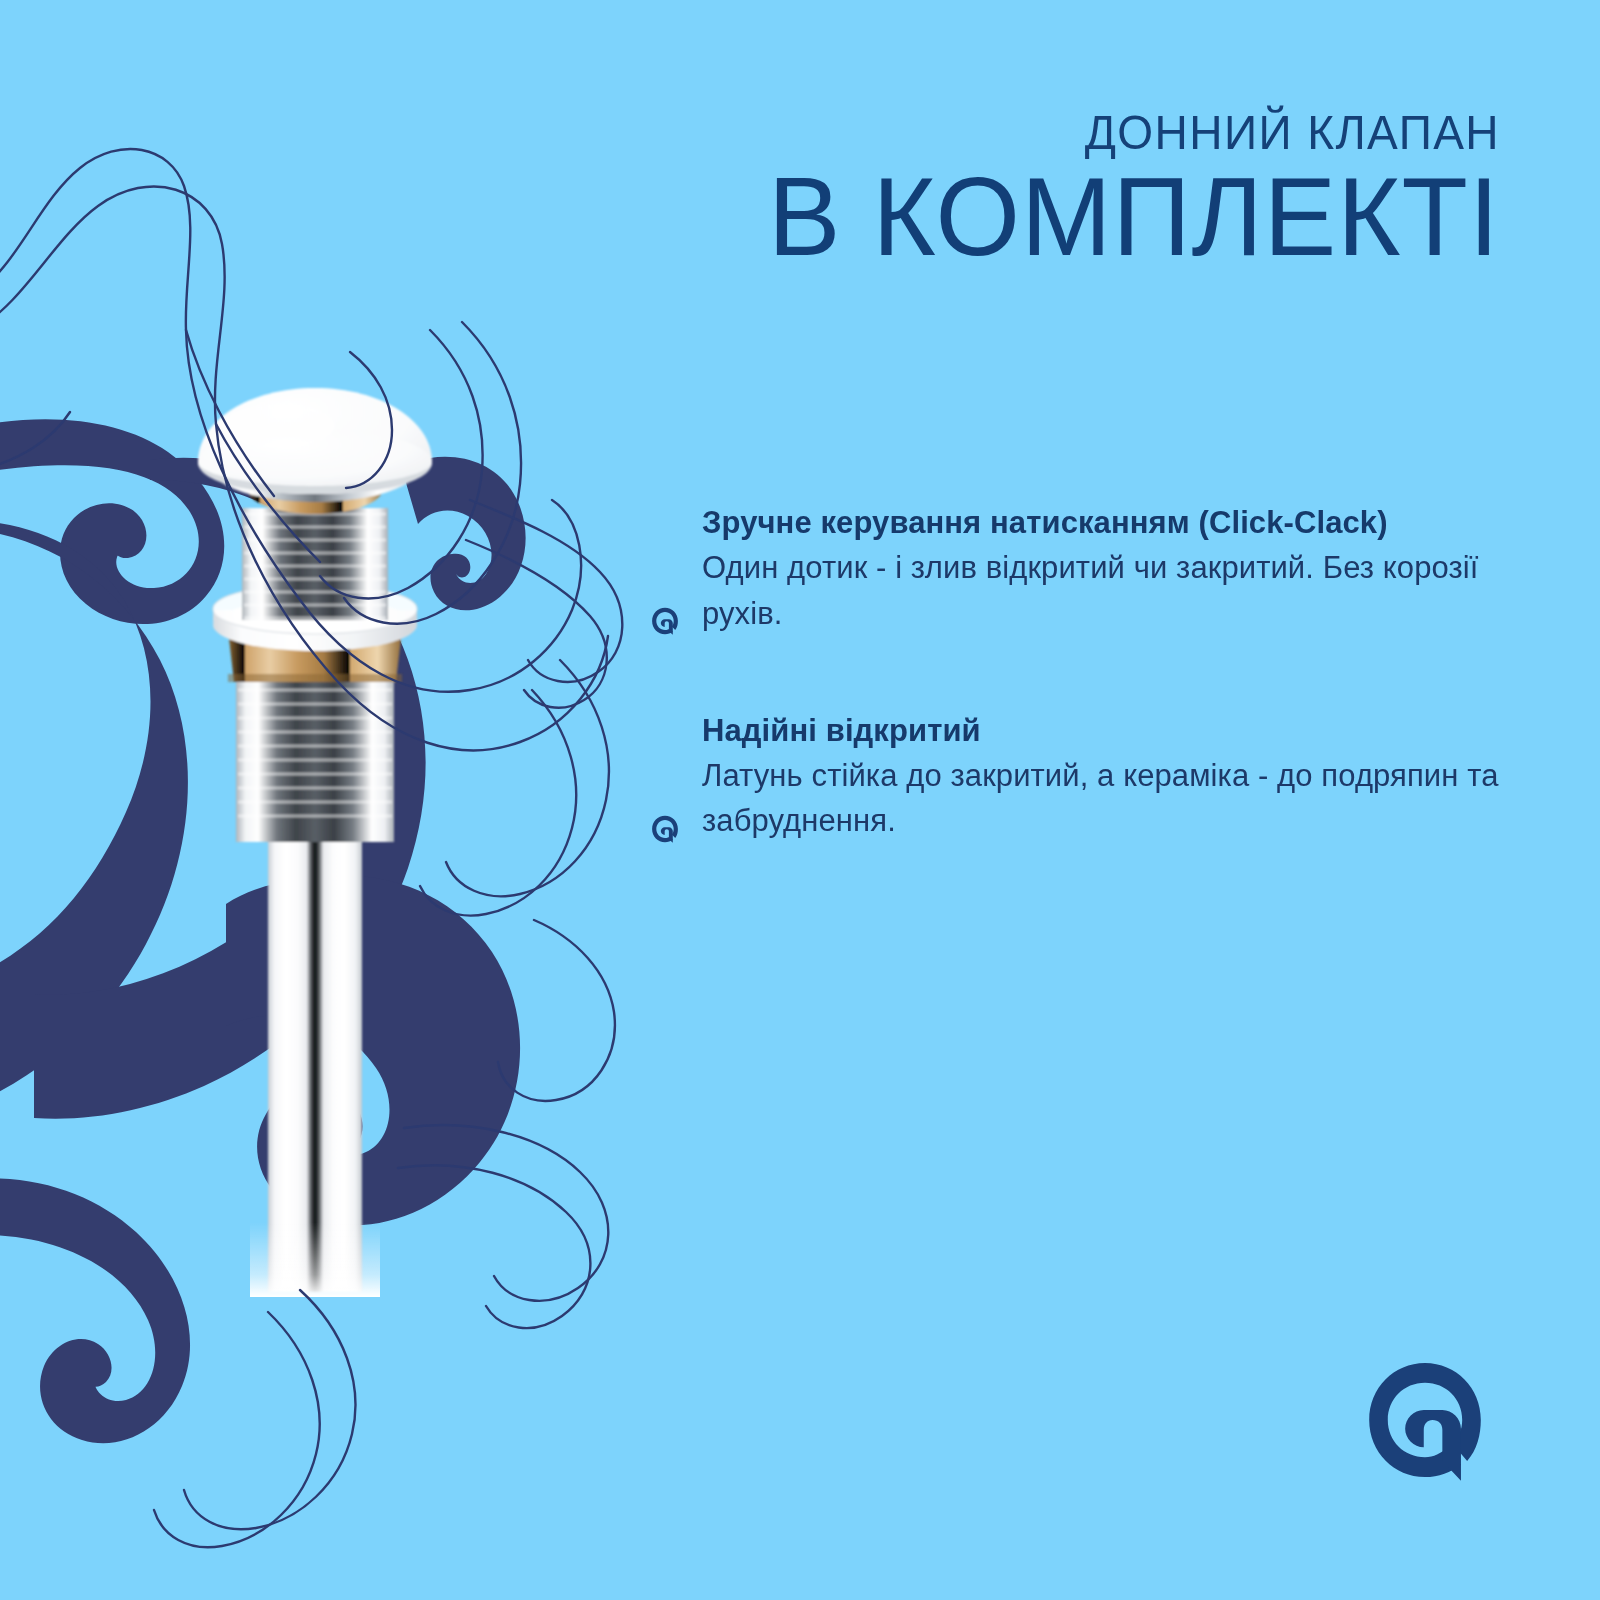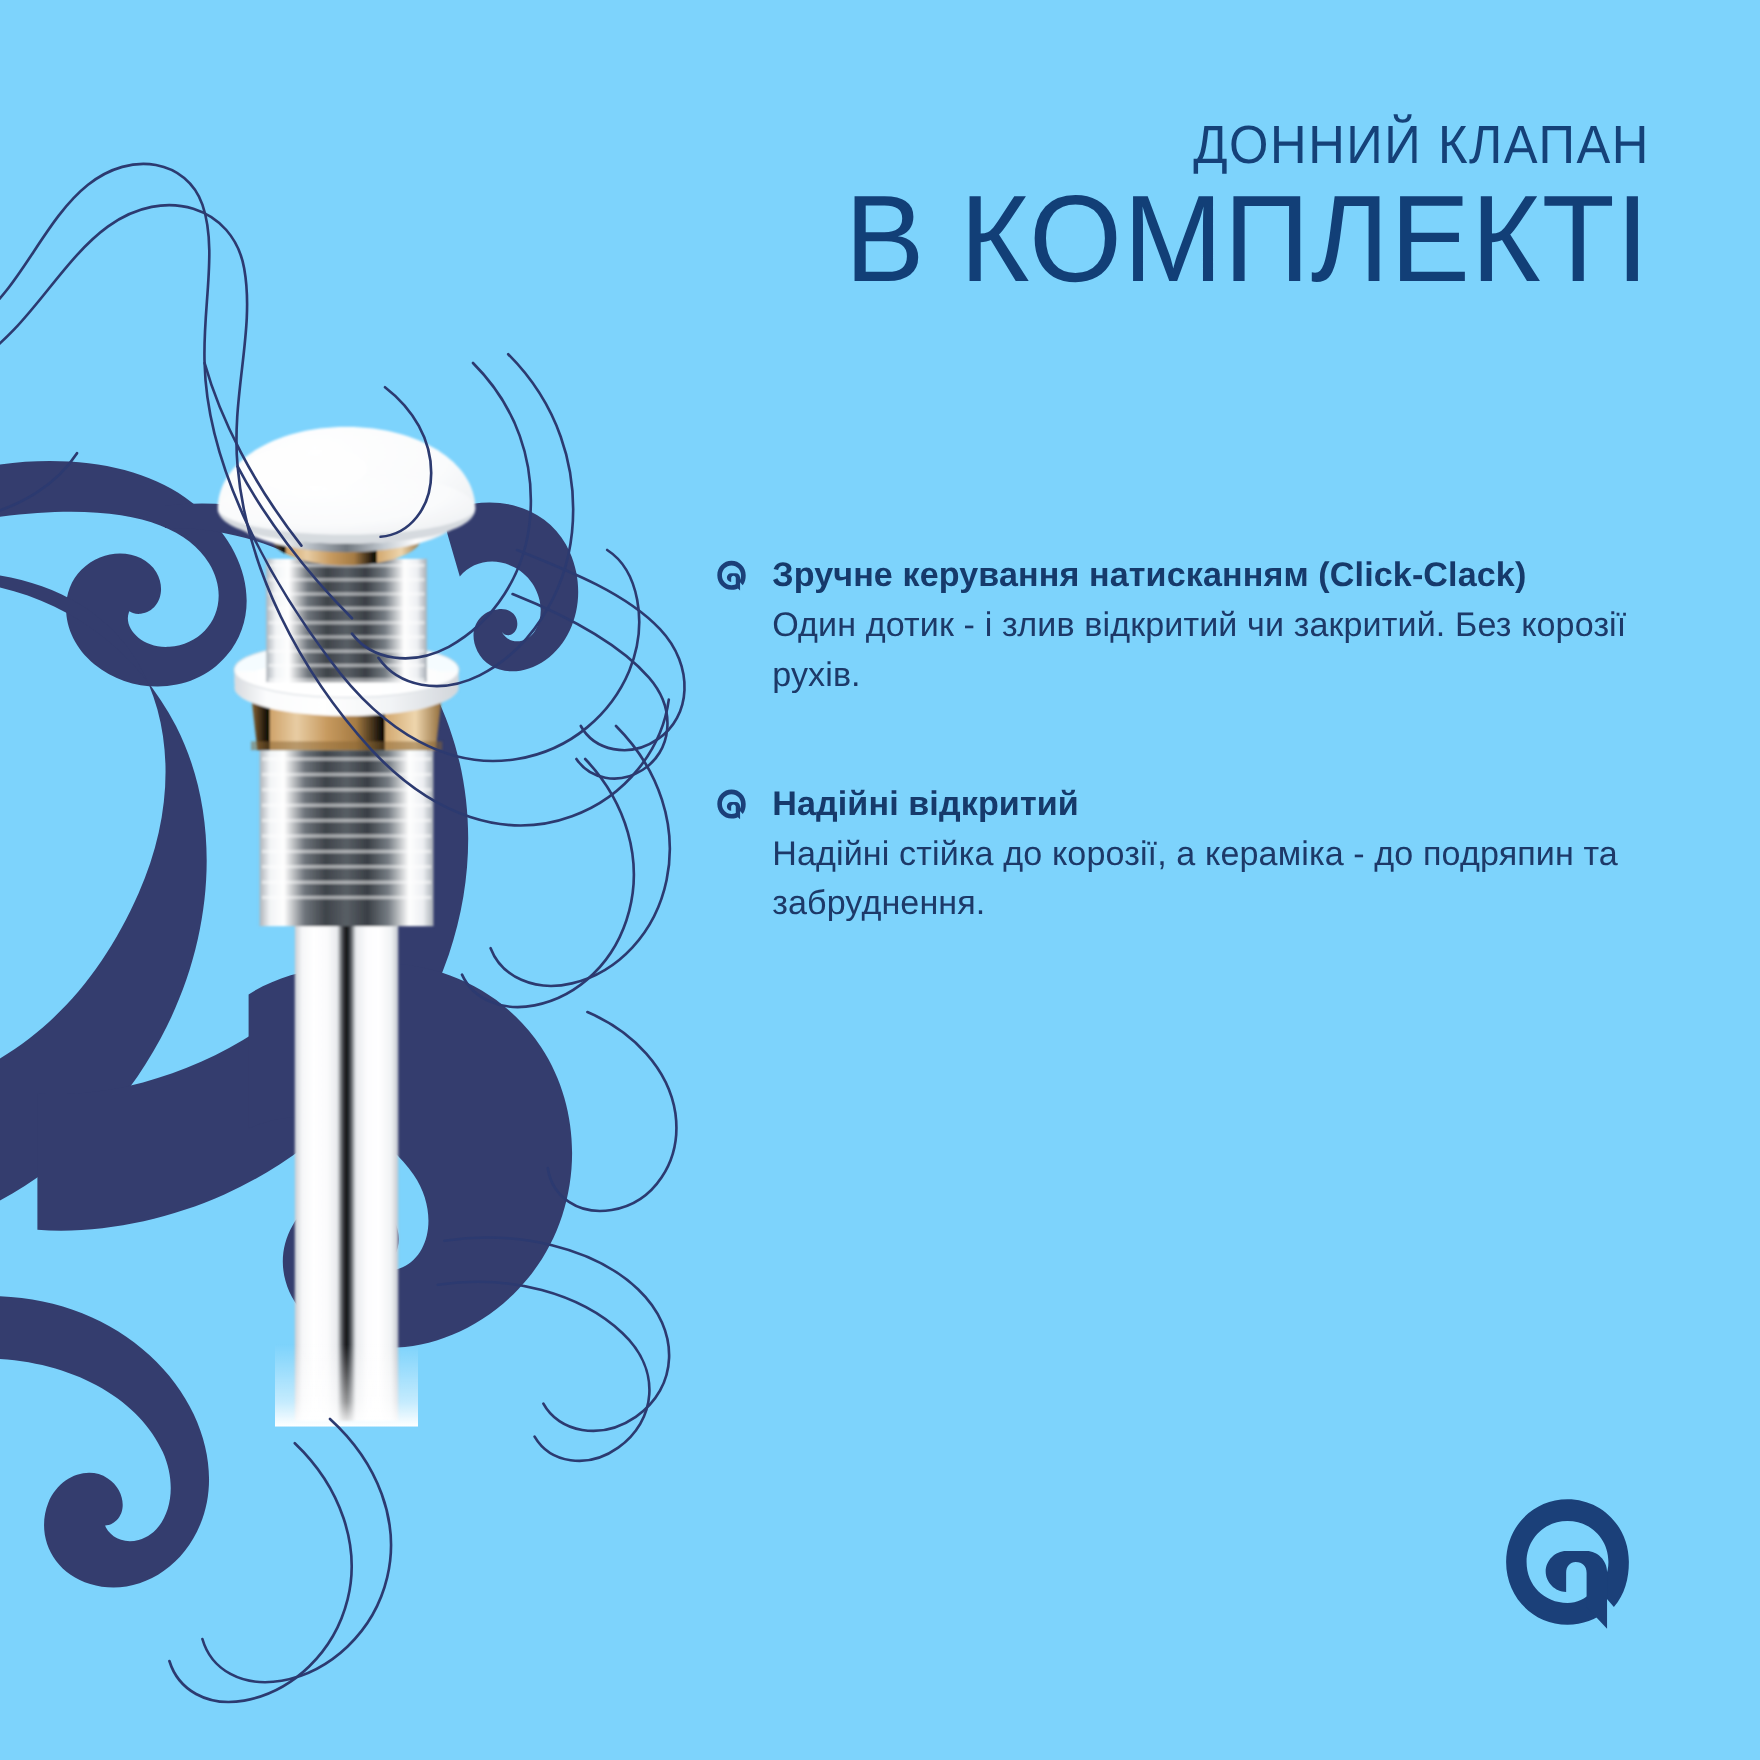--- a/index.html
+++ b/index.html
@@ -74,21 +74,21 @@
   
   #features {
     position: absolute;
     left: 650px;
     top: 500px;
     width: 860px;
     z-index: 5;
   }
   .feature {
     display: flex;
-    align-items: flex-start;
+    align-items: flex-end;
     gap: 22px;
     margin-bottom: 72px;
   }
   .feature:last-child { margin-bottom: 0; }
 
   .bullet-mark {
     flex: 0 0 auto;
     width: 30px;
     height: 30px;
     margin-top: 8px;
@@ -477,21 +477,21 @@
         <path d="M50 6 C26 6 7 25 7 50 C7 75 26 94 50 94 C60 94 69 91 76 86
                  L68 74 C63 78 57 80 50 80 C34 80 21 67 21 50
                  C21 33 34 20 50 20 C66 20 79 33 79 50
                  C79 57 77 63 73 68 L84 80 C91 72 93 61 93 50 C93 25 74 6 50 6 Z" fill="#1b4079"></path>
         <path d="M49 44 C42 44 36 50 36 57 C36 64 42 70 49 70 L49 58
                  C49 54 52 51 56 51 C60 51 63 54 63 58 L63 84 L76 96 L76 57
                  C76 50 70 44 63 44 Z" fill="#1b4079"></path>
       </svg>
       <div class="feature-text">
         <p class="feature-title">Надійні відкритий</p>
-        <p class="feature-desc">Надійні стійка до корозії, а кераміка - до подряпин та забруднення.</p>
+        <p class="feature-desc">Латунь стійка до закритий, а кераміка - до подряпин та забруднення.</p>
       </div>
     </div>
 
   </div>
 
   <svg id="brand-logo" viewBox="0 0 100 100" xmlns="http://www.w3.org/2000/svg">
     <path d="M50 4 C25 4 5 24 5 50 C5 76 25 96 50 96 C61 96 71 92 79 86
              L68 72 C63 77 57 80 50 80 C33 80 20 67 20 50
              C20 33 33 20 50 20 C67 20 80 33 80 50
              C80 58 77 64 72 69 L84 83 C92 74 95 62 95 50 C95 24 75 4 50 4 Z" fill="#1b4079"></path>

